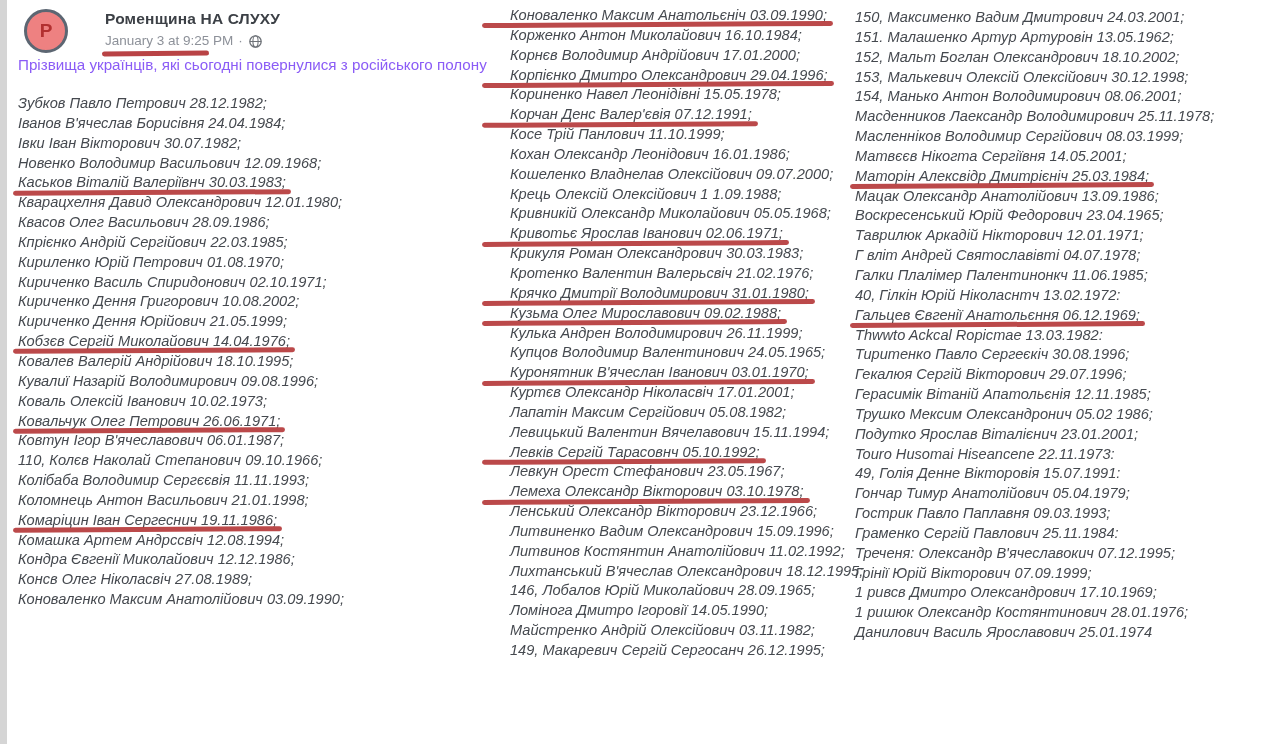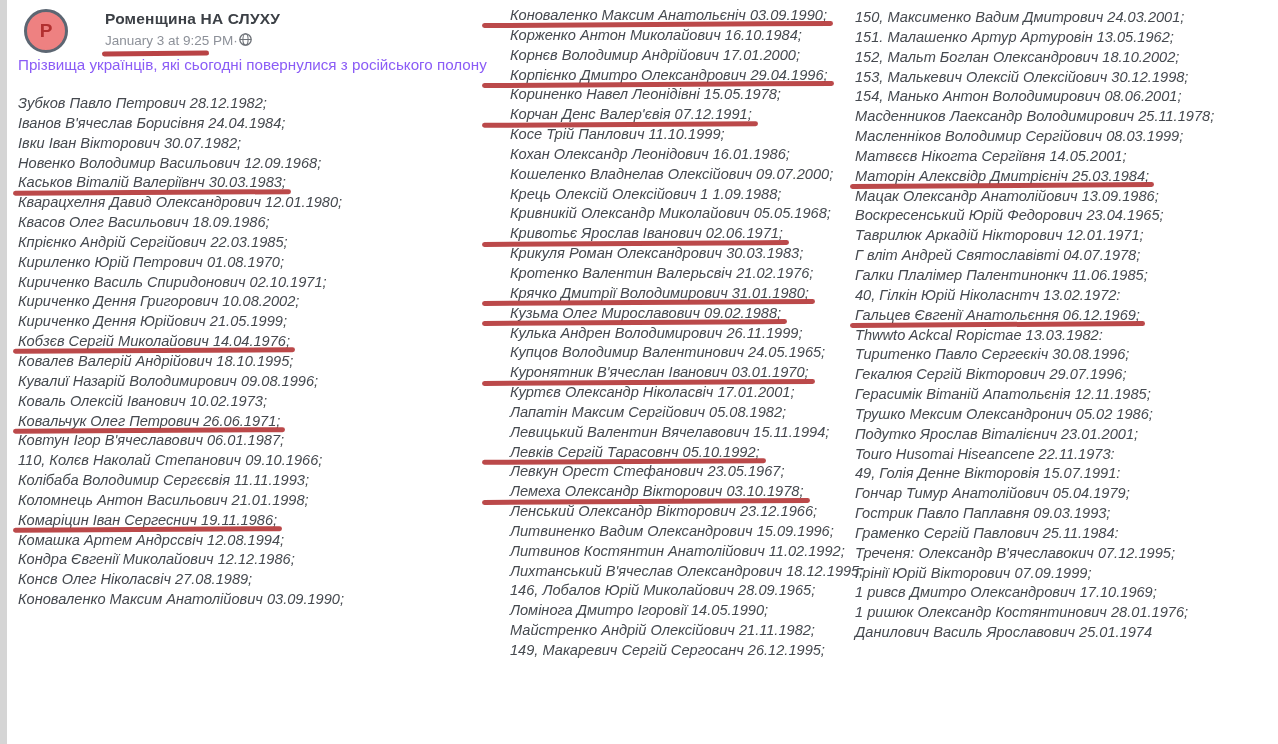--- a/index.html
+++ b/index.html
@@ -11,21 +11,21 @@
 
   .header { position:absolute; left:24px; top:9px; display:flex; gap:11px; align-items:flex-start; }
   .avatar {
     width:44px; height:44px; border-radius:50%; background:#ee8181;
     border:3px solid #5c6672; box-sizing:border-box;
     display:flex; align-items:center; justify-content:center; cursor:pointer;
   }
   .avatar span { color:#b23030; font-weight:bold; font-size:19px; }
   .header-text { padding-top:1px;margin-left:26px; }
   .page-name { font-size:15.5px; font-weight:bold; color:#3c4046; letter-spacing:.2px; cursor:pointer; }
-  .timestamp-row { margin-top:5px; font-size:13.5px; color:#8d9199; display:flex; align-items:flex-start; }
+  .timestamp-row { margin-top:5px; font-size:13.5px; color:#8d9199; display:flex; align-items:flex-end; gap:5px; }
   .timestamp { position:relative; cursor:pointer; }
   .timestamp::after {
     content:""; position:absolute; left:-3px; right:24px; bottom:-8px; height:5px;
     background:#b5393b; border-radius:3px; transform:rotate(-0.6deg); opacity:.95;
   }
   .dot { color:#8d9199; }
   .globe-icon { display:inline-flex; margin-left:1px; }
 
   .intro { position:absolute; left:18px; top:56px; font-size:15.2px; color:#8b5cf6; }
 
@@ -70,21 +70,21 @@
 
   <div class="intro">Прізвища українців, які сьогодні повернулися з російського полону</div>
 
   <div class="col col1">
       <div class="entry">Зубков Павло Петрович 28.12.1982;</div>
       <div class="entry">Іванов В'ячеслав Борисівня 24.04.1984;</div>
       <div class="entry">Івки Іван Вікторович 30.07.1982;</div>
       <div class="entry">Новенко Володимир Васильович 12.09.1968;</div>
       <div class="entry u">Каськов Віталій Валеріївнч 30.03.1983;</div>
       <div class="entry">Кварацхелня Давид Олександрович 12.01.1980;</div>
-      <div class="entry">Квасов Олег Васильович 18.09.1986;</div>
+      <div class="entry">Квасов Олег Васильович 28.09.1986;</div>
       <div class="entry">Кпрієнко Андрій Сергійович 22.03.1985;</div>
       <div class="entry">Кириленко Юрій Петрович 01.08.1970;</div>
       <div class="entry">Кириченко Василь Спиридонович 02.10.1971;</div>
       <div class="entry">Кириченко Дення Григорович 10.08.2002;</div>
       <div class="entry">Кириченко Дення Юрійович 21.05.1999;</div>
       <div class="entry u">Кобзєв Сергій Миколайович 14.04.1976;</div>
       <div class="entry">Ковалев Валерій Андрійович 18.10.1995;</div>
       <div class="entry">Кувалиї Назарій Володимирович 09.08.1996;</div>
       <div class="entry">Коваль Олексій Іванович 10.02.1973;</div>
       <div class="entry u">Ковальчук Олег Петрович 26.06.1971;</div>
@@ -123,21 +123,21 @@
       <div class="entry">Левицький Валентин Вячелавович 15.11.1994;</div>
       <div class="entry u">Левків Сергій Тарасовнч 05.10.1992;</div>
       <div class="entry">Левкун Орест Стефанович 23.05.1967;</div>
       <div class="entry u">Лемеха Олександр Вікторович 03.10.1978;</div>
       <div class="entry">Ленський Олександр Вікторович 23.12.1966;</div>
       <div class="entry">Литвиненко Вадим Олександрович 15.09.1996;</div>
       <div class="entry">Литвинов Костянтин Анатолійович 11.02.1992;</div>
       <div class="entry">Лихтанський В'ячеслав Олександрович 18.12.1995;</div>
       <div class="entry">146, Лобалов Юрій Миколайович 28.09.1965;</div>
       <div class="entry">Ломінога Дмитро Ігоровії 14.05.1990;</div>
-      <div class="entry">Майстренко Андрій Олексійович 21.11.1982;</div>
+      <div class="entry">Майстренко Андрій Олексійович 03.11.1982;</div>
       <div class="entry">149, Макаревич Сергій Сергосанч 26.12.1995;</div>
     </div>
   <div class="col col3">
       <div class="entry">150, Максименко Вадим Дмитрович 24.03.2001;</div>
       <div class="entry">151. Малашенко Артур Артуровін 13.05.1962;</div>
       <div class="entry">152, Мальт Боглан Олександрович 18.10.2002;</div>
       <div class="entry">153, Малькевич Олексій Олексійович 30.12.1998;</div>
       <div class="entry">154, Манько Антон Володимирович 08.06.2001;</div>
       <div class="entry">Масденников Лаександр Володимирович 25.11.1978;</div>
       <div class="entry">Масленніков Володимир Сергійович 08.03.1999;</div>

